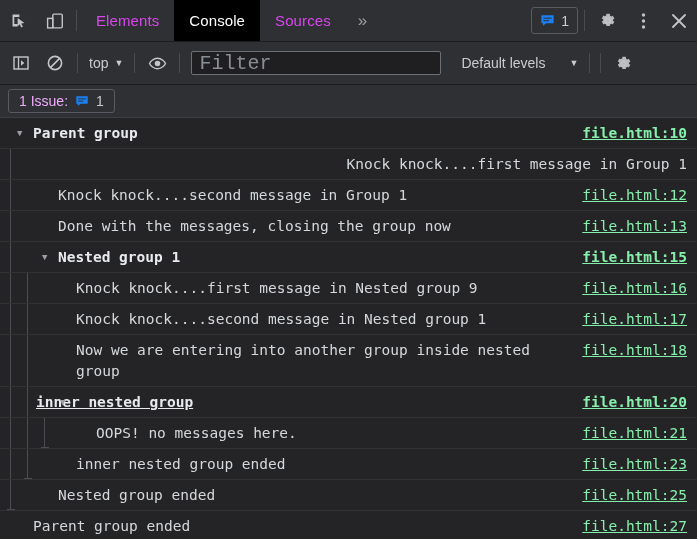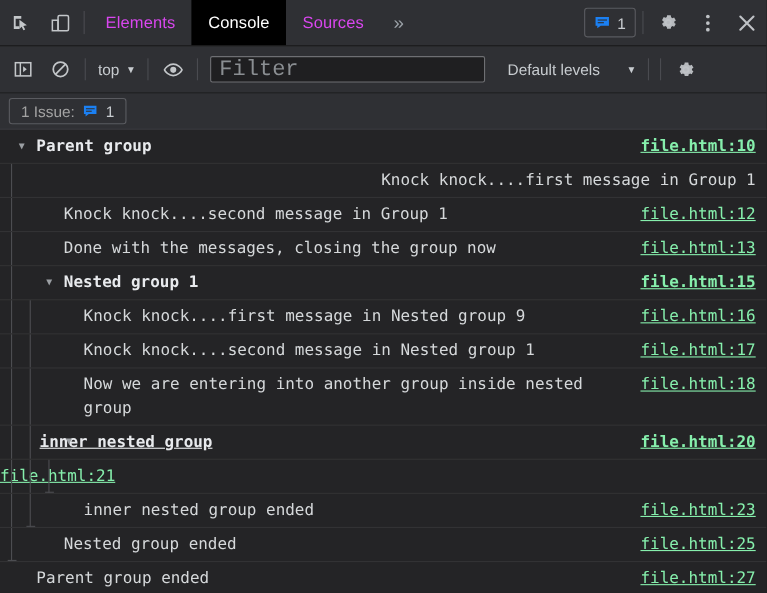--- a/index.html
+++ b/index.html
@@ -140,21 +140,21 @@
   }
   .issue-pill {
     display: flex;
     align-items: center;
     gap: 7px;
     border: 1px solid #5a5b60;
     border-radius: 3px;
     padding: 3px 10px;
     cursor: pointer;
   }
-  .issue-pill .lbl { color: #a3a3a3; font-size: 14px; }
+  .issue-pill .lbl { color: #f0abfc; font-size: 14px; }
   .issue-pill .cnt { color: #c8ccd0; font-size: 14px; }
 
   
   .console {
     background: #242426;
     height: 421px;
     overflow: hidden;
     position: relative;
   }
   .row {
@@ -399,20 +399,21 @@
       <div class="guide" style="left: 10px;"></div>
       <div class="guide" style="left: 27px;"></div>
       <span class="tri" style="left: 60px;">▼</span>
       <span class="msg" style="margin-left: 36px; text-decoration: underline;">inner nested group</span>
       <a class="src">file.html:20</a>
     </div>
     <div class="row">
       <div class="guide" style="left: 10px;"></div>
       <div class="guide" style="left: 27px;"></div>
       <div class="guide capped" style="left: 44px;"></div>
+      <span class="msg" style="margin-left: 96px;">OOPS! no messages here.</span>
       <a class="src">file.html:21</a>
     </div>
     <div class="row">
       <div class="guide" style="left: 10px;"></div>
       <div class="guide capped" style="left: 27px;"></div>
       <span class="msg" style="margin-left: 76px;">inner nested group ended</span>
       <a class="src">file.html:23</a>
     </div>
     <div class="row">
       <div class="guide capped" style="left: 10px;"></div>

